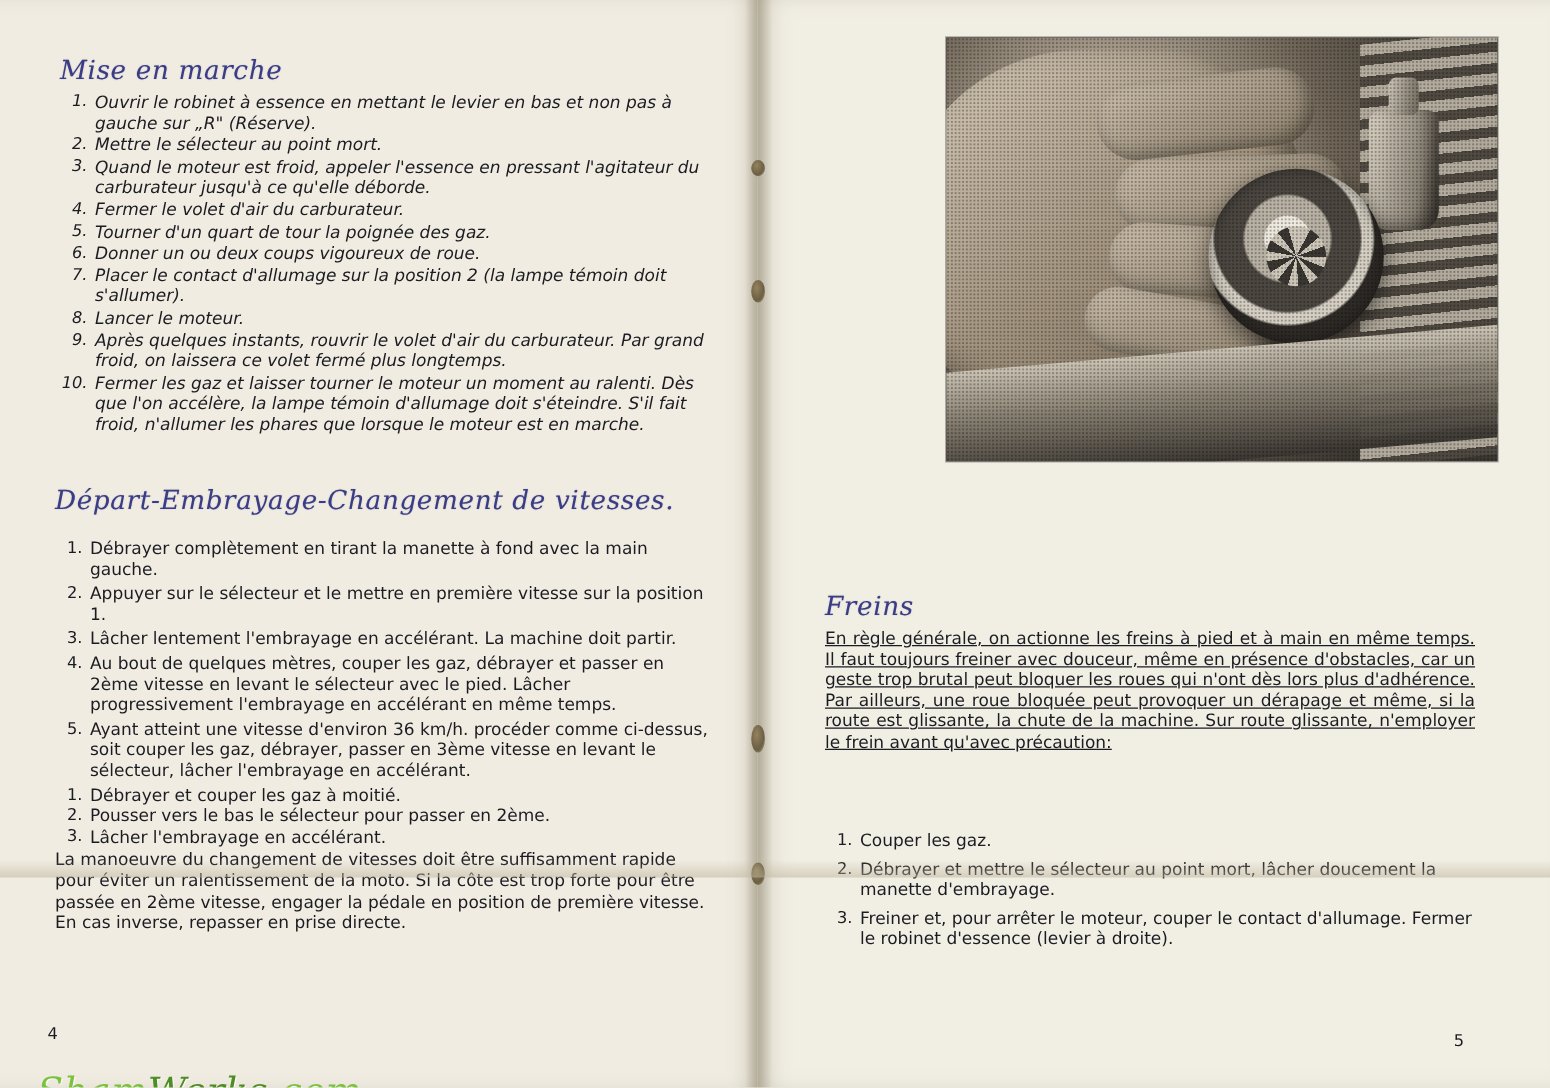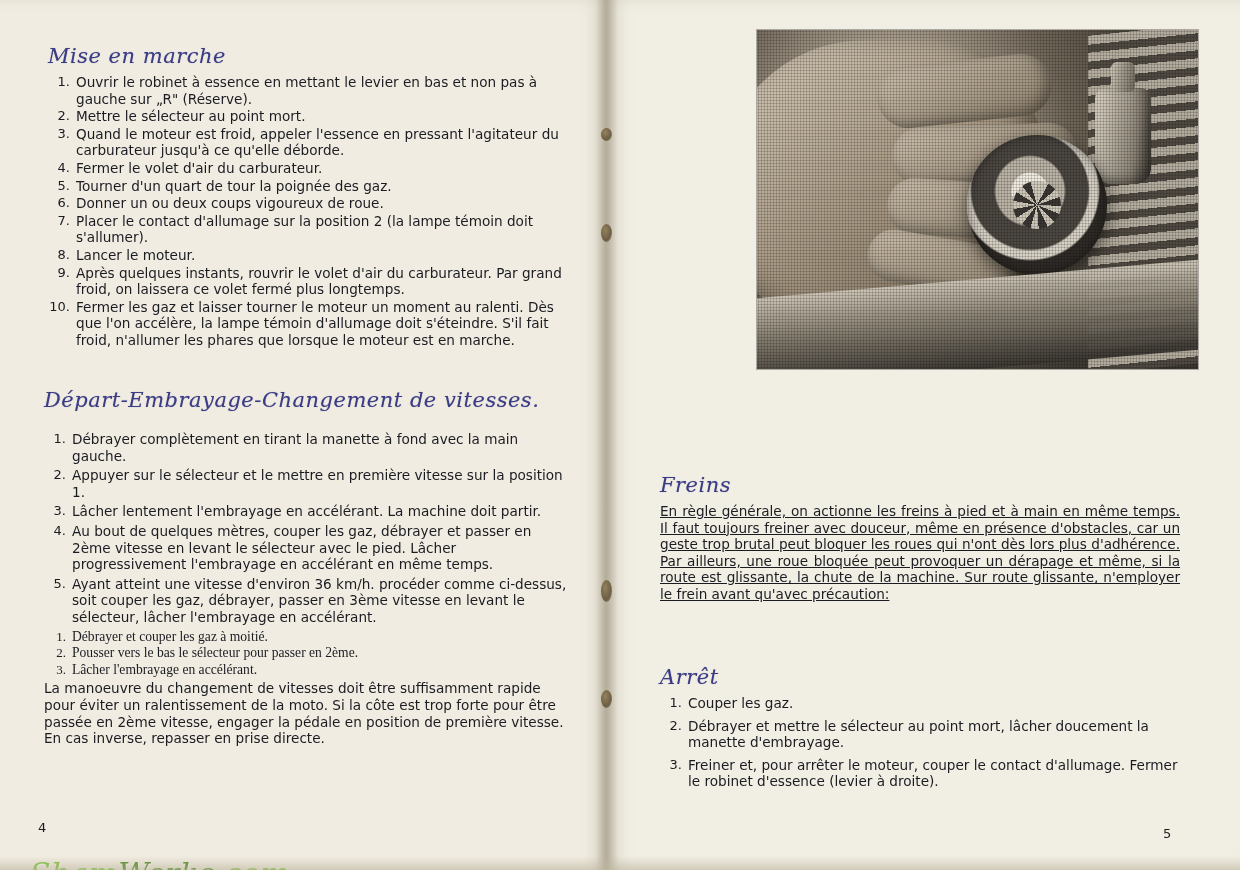--- a/index.html
+++ b/index.html
@@ -9,21 +9,21 @@
   }
   body {
     width: 1240px;
     height: 870px;
     overflow: hidden;
     font-family: "Liberation Sans", sans-serif;
   }
   .page {
     position: relative;
     width: 1240px;
-    height: 870px;
+    height: 702px;
     background: #efece0;
     background-image:
       radial-gradient(ellipse at 20% 30%, rgba(255,255,255,0.45), rgba(255,255,255,0) 60%),
       radial-gradient(ellipse at 80% 70%, rgba(235,230,212,0.55), rgba(255,255,255,0) 65%);
   }
   
   .left-page {
     position: absolute;
     left: 0; top: 0;
     width: 606px; height: 870px;
@@ -97,27 +97,27 @@
     font-size: 13px;
   }
   p.para {
     margin: 2px 0 0 0;
     font-size: 13.6px;
     line-height: 16.6px;
   }
 
   
   #mise-block { left: 48px; top: 44px; width: 520px; }
-  #mise-list { margin-top: 4px; }
+  #mise-list { margin-top: 4px; font-style: italic; }
   #depart-block { left: 44px; top: 388px; width: 528px; }
   #depart-list { margin-top: 19px; }
   #depart-list > li { margin-bottom: 3px; }
   #cote-para { margin-top: 4px; }
   #cote-list { margin-top: 2px; }
-  #cote-list > li { margin-bottom: 0px; font-family: Liberation Serif, serif; }
+  #cote-list > li { margin-bottom: 0px; }
   #maneuvre-para { margin-top: 2px; }
 
   
   .photo {
     position: absolute;
     left: 757px; top: 30px;
     width: 441px; height: 339px;
     background: #2a2a2e;
     overflow: hidden;
     box-shadow: 0 0 0 1px rgba(40,40,40,0.35);
@@ -321,21 +321,20 @@
     <div class="dots"></div>
   </div>
 
 
   <div class="body-col" id="freins-block">
     <h2 class="heading">Freins</h2>
     <p class="para">En règle générale, on actionne les freins à pied et à main en même temps. Il faut toujours freiner avec douceur, même en présence d'obstacles, car un geste trop brutal peut bloquer les roues qui n'ont dès lors plus d'adhérence. Par ailleurs, une roue bloquée peut provoquer un dérapage et même, si la route est glissante, la chute de la machine. Sur route glissante, n'employer le frein avant qu'avec précaution:</p>
   </div>
 
   <div class="body-col" id="arret-block">
-    <h2 class="heading">Arrêt</h2>
     <ol class="steps" id="arret-list">
       <li>Couper les gaz.</li>
       <li>Débrayer et mettre le sélecteur au point mort, lâcher doucement la manette d'embrayage.</li>
       <li>Freiner et, pour arrêter le moteur, couper le contact d'allumage. Fermer le robinet d'essence (levier à droite).</li>
     </ol>
   </div>
 
   <div class="folio" id="folio-right">5</div>
 
   <div class="watermark">

